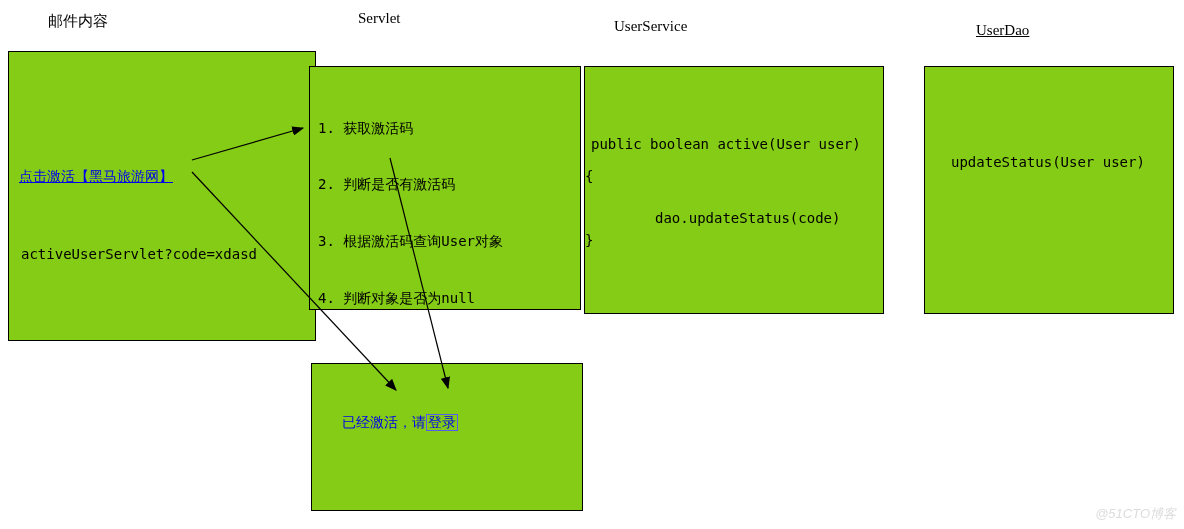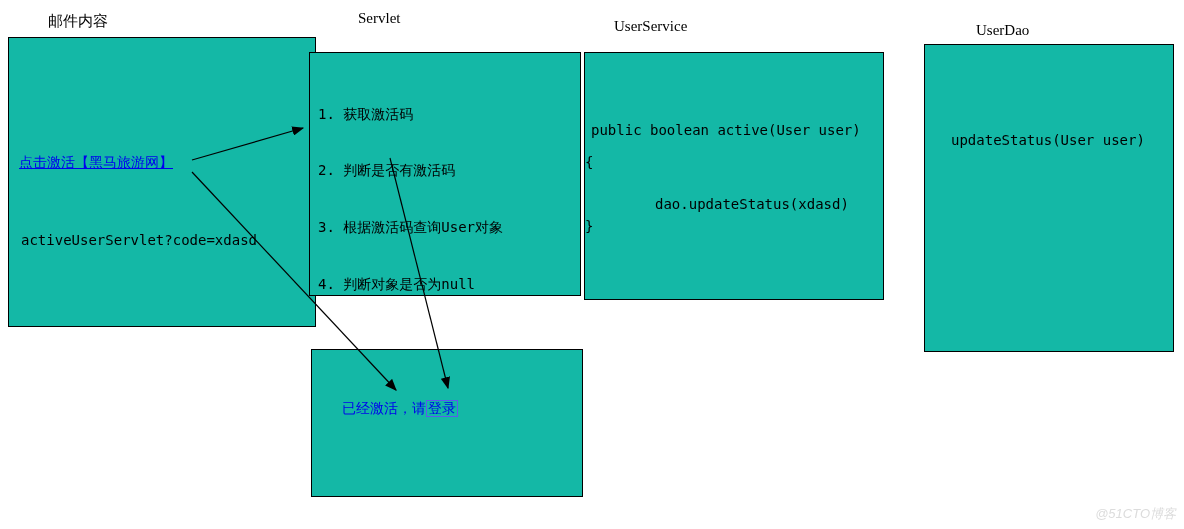--- a/index.html
+++ b/index.html
@@ -7,21 +7,22 @@
       width: 1184px;
       height: 529px;
       background: #fff;
       font-family: "SimSun", "宋体", serif;
       font-size: 14px;
       position: relative;
     }
     .box {
       position: absolute;
       border: 1px solid #000;
-      background: #14b8a6;
+      background: #84cc16;
+      margin-top: 14px;
     }
     .title {
       position: absolute;
       font-size: 15px;
       color: #000;
     }
     .link-text {
       color: #0000ee;
       text-decoration: underline;
     }
@@ -51,46 +52,46 @@
       font-family: sans-serif;
       font-style: italic;
     }
   </style>
 </head>
 <body>
 
 <div class="title" style="left:48px; top:12px;">邮件内容</div>
 <div class="title" style="left:358px; top:10px;">Servlet</div>
 <div class="title" style="left:614px; top:18px;">UserService</div>
-<div class="title" style="left:976px; top:22px;">UserDao</div>
+<div class="title" style="left:976px; top:22px;text-decoration:underline;">UserDao</div>
 
 <div class="box" style="left:8px; top:37px; width:308px; height:290px;">
   <div style="position:absolute; left:10px; top:116px;">
     <span class="link-text">点击激活【黑马旅游网】</span>
   </div>
   <div class="mono" style="position:absolute; left:12px; top:194px;">activeUserServlet?code=xdasd</div>
 </div>
 
 <div class="box" style="left:309px; top:52px; width:272px; height:244px;">
   <div class="servlet-lines mono" style="position:absolute; left:8px; top:14px; white-space:pre;">
     <div>1. 获取激活码</div>
     <div>2. 判断是否有激活码</div>
     <div>3. 根据激活码查询User对象</div>
     <div>4. 判断对象是否为null</div>
   </div>
 </div>
 
 <div class="box" style="left:584px; top:52px; width:300px; height:248px;">
   <div class="mono code-line" style="position:absolute; left:6px; top:68px;">public boolean active(User user)</div>
   <div class="mono code-line" style="position:absolute; left:0px; top:100px;">{</div>
-  <div class="mono code-line" style="position:absolute; left:70px; top:142px;">dao.updateStatus(xdasd)</div>
+  <div class="mono code-line" style="position:absolute; left:70px; top:142px;">dao.updateStatus(code)</div>
   <div class="mono code-line" style="position:absolute; left:0px; top:164px;">}</div>
 </div>
 
-<div class="box" style="left:924px; top:44px; width:250px; height:308px;">
+<div class="box" style="left:924px; top:52px; width:250px; height:248px;">
   <div class="mono code-line" style="position:absolute; left:26px; top:86px;">updateStatus(User user)</div>
 </div>
 
 <div class="box" style="left:311px; top:349px; width:272px; height:148px;">
   <div style="position:absolute; left:30px; top:50px; color:#0000ee; white-space:nowrap;text-align:right;">
     <span>已经激活，请</span><span class="link-boxed">登录</span>
   </div>
 </div>
 
 <svg class="arrows">

